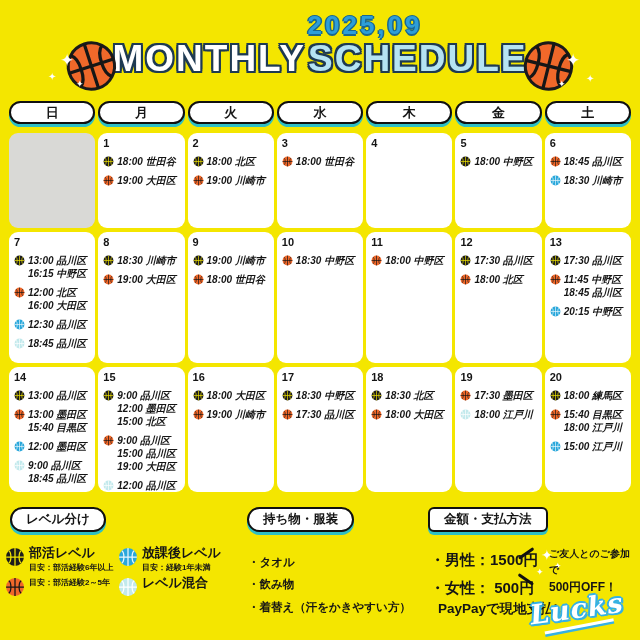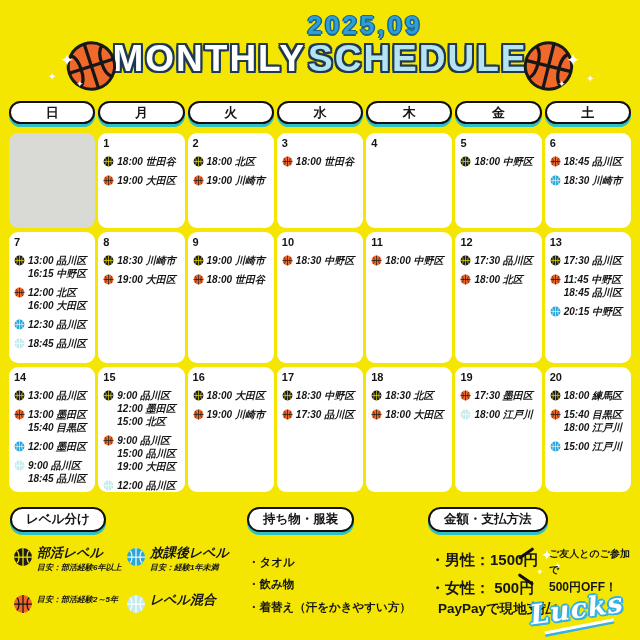--- a/index.html
+++ b/index.html
@@ -61,24 +61,24 @@
   
   .secpill {
     position:absolute; top:507px; height:25px;
     background:#fff; border:2px solid #101010; border-radius:15px;
     box-shadow:0 3px 0 #2FBFC4;
     display:inline-flex; align-items:center; justify-content:center;
     padding:0 14px; font-size:12.5px; font-weight:bold;
   }
   .pill-levels { left:10px; }
   .pill-supplies { left:247px; }
-  .pill-payment { left:428px; }
+  .pill-payment { left:428px;border-radius:6px; }
   .legend {
-    position:absolute; top:546px; left:13px; width:232px;
-    display:grid; grid-template-columns:113px 119px; row-gap:20px;font-style:italic;
+    position:absolute; top:546px; left:5px; width:232px;
+    display:grid; grid-template-columns:113px 119px; row-gap:3px;
   }
   .lg-item { display:flex; gap:4px; align-items:flex-start; }
   .lg-item .ball { margin-top:1px; }
   .lg-title { font-size:13px; font-weight:bold; line-height:1.15; }
   .lg-note { font-size:8px; font-weight:bold; margin-top:1px; }
   .supplies {
     position:absolute; top:551px; left:248px; width:190px;
     font-size:11.5px; font-weight:bold; line-height:1.95;
   }
   .prices {

